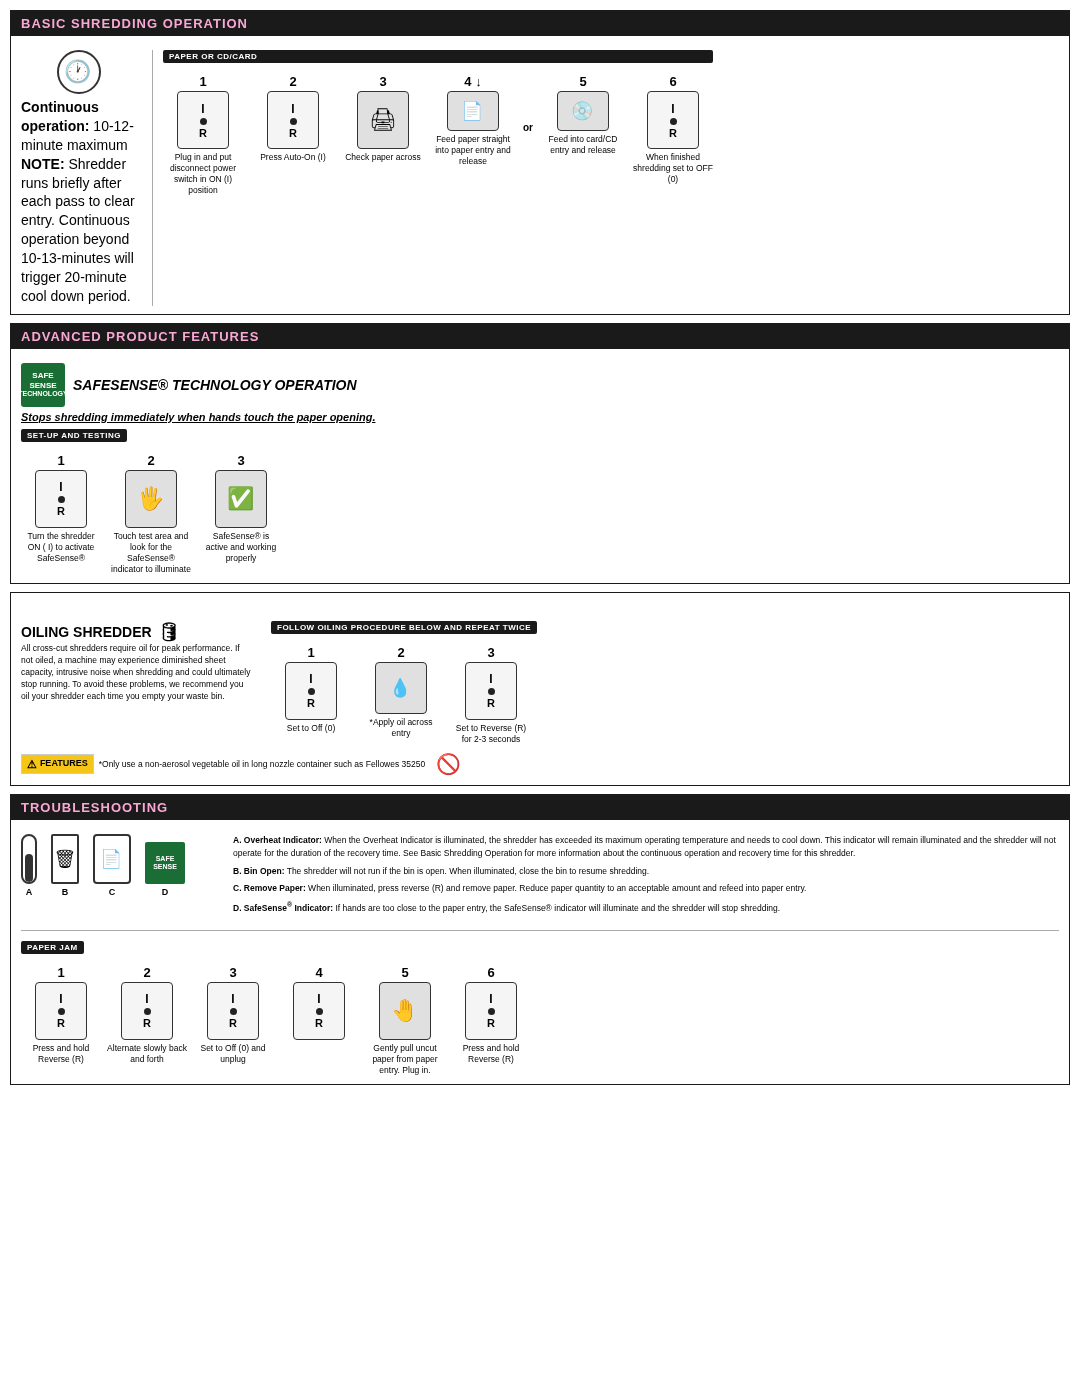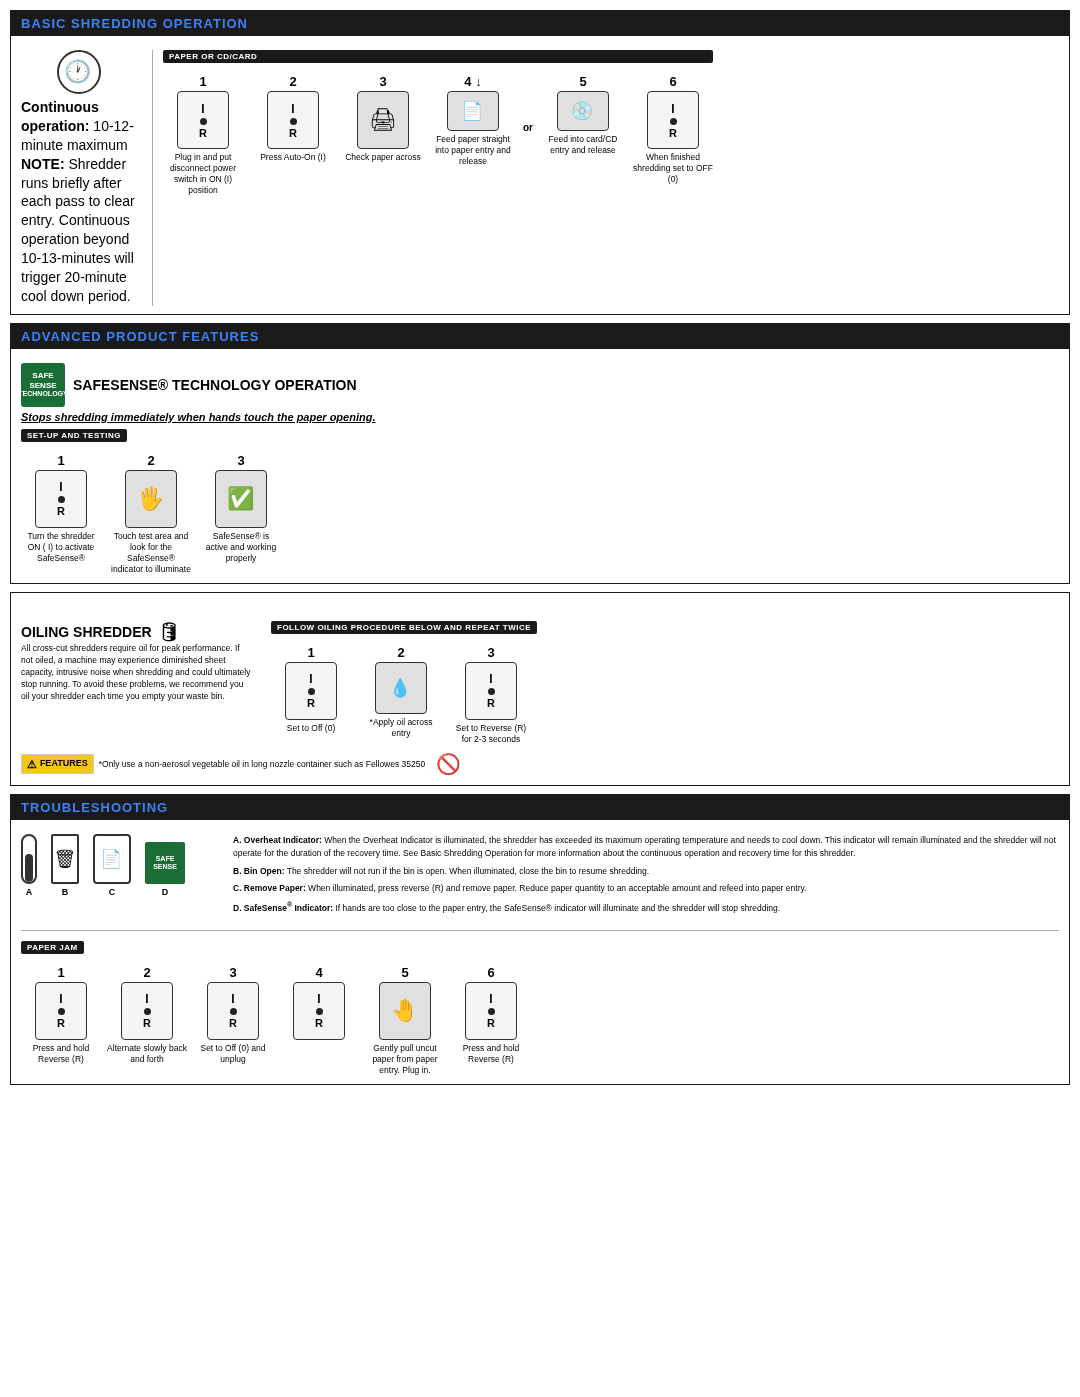--- a/index.html
+++ b/index.html
@@ -7,21 +7,21 @@
       font-family: Arial, Helvetica, sans-serif;
       font-size: 10px;
       background: #fff;
       color: #000;
       width: 1080px;
       min-height: 1397px;
       padding: 10px;
     }
     .section-header {
       background: #1a1a1a;
-      color: #3b82f6;
+      color: #f9a8d4;
       font-size: 13px;
       font-weight: bold;
       padding: 5px 10px;
       text-transform: uppercase;
       letter-spacing: 1px;
       margin-bottom: 6px;
     }
     .section {
       margin-bottom: 8px;
       border: 1.5px solid #1a1a1a;
@@ -123,20 +123,21 @@
     }
     .safesense-title-row {
       display: flex;
       align-items: center;
       margin-bottom: 4px;
     }
     .safesense-title {
       font-size: 14px;
       font-weight: bold;
       text-transform: uppercase;
+      font-style: italic;
     }
     .safesense-subtitle {
       font-size: 11px;
       font-weight: bold;
       font-style: italic;
       margin-bottom: 6px;
       text-decoration: underline;
     }
     
     .oiling-title {

